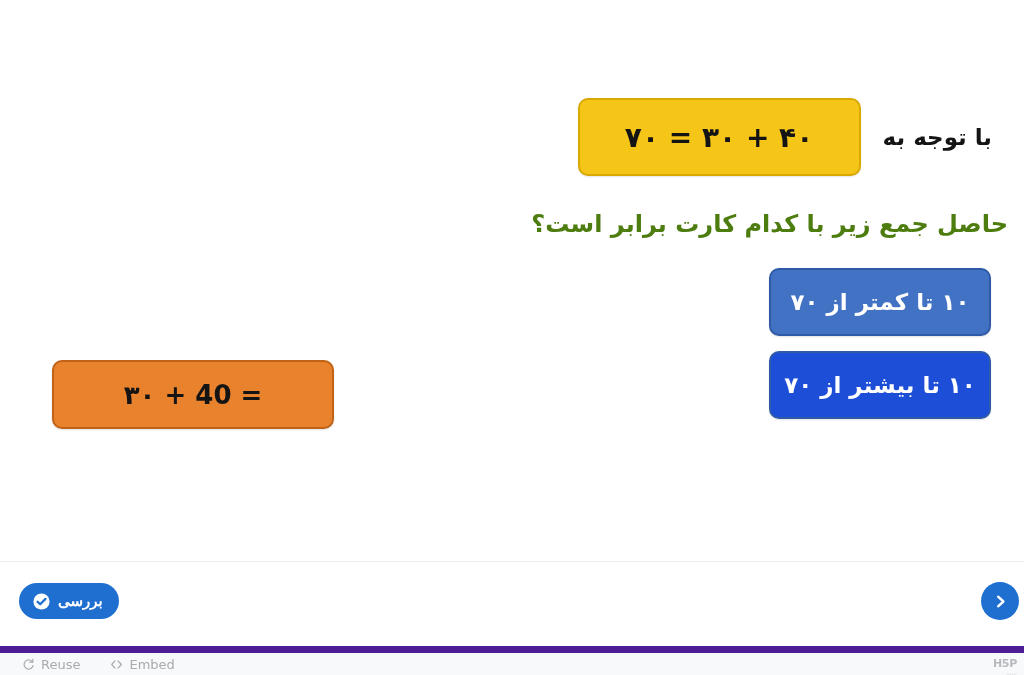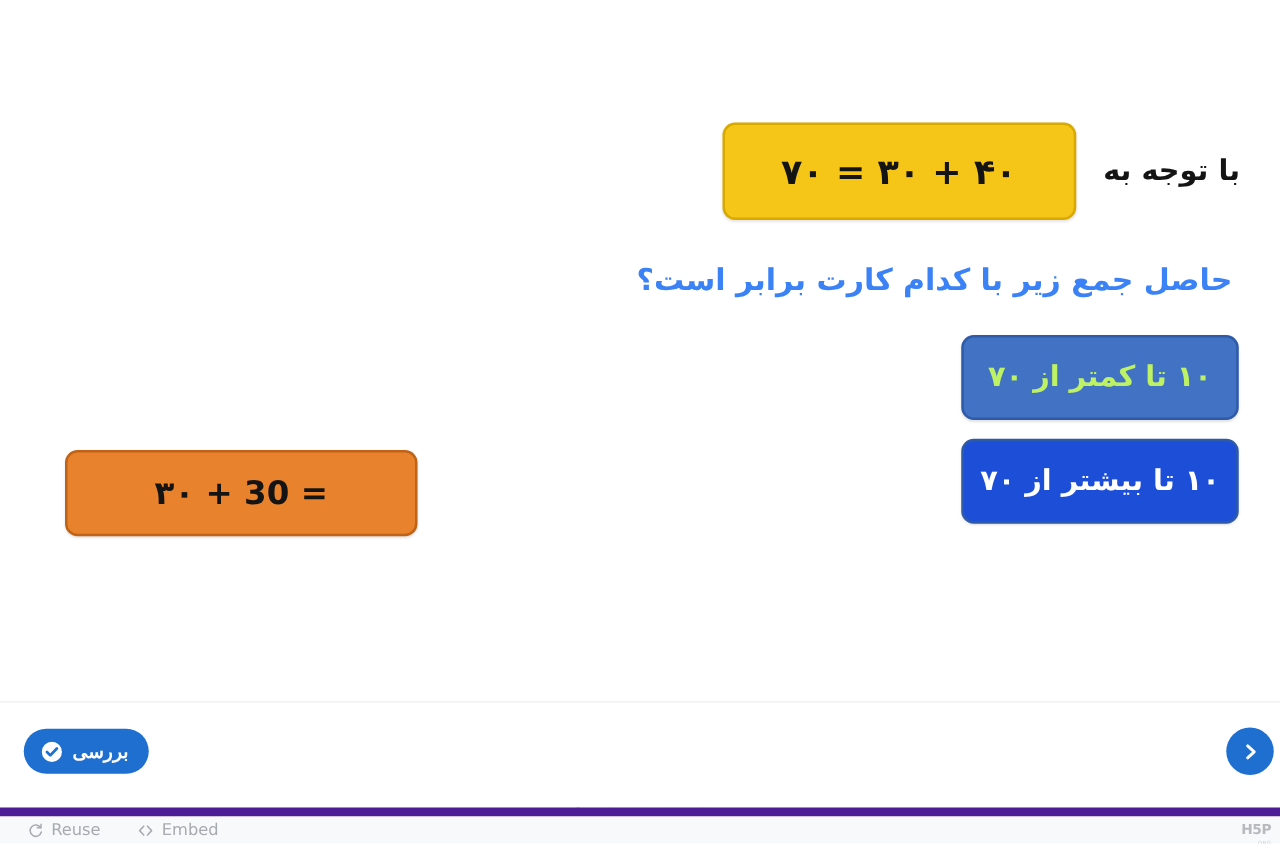--- a/index.html
+++ b/index.html
@@ -65,25 +65,25 @@
     font-size: 28px;
     font-weight: bold;
     color: #141414;
     direction: rtl;
     white-space: nowrap;
   }
 
   
   .question-line {
     position: absolute;
-    right: 38px;
+    right: 16px;
     top: 210px;
     font-size: 24px;
     font-weight: bold;
-    color: #3b82f6;
+    color: #4d7c0f;
     direction: rtl;
     white-space: nowrap;
   }
 
   
   .options {
     position: absolute;
     right: 33px;
     top: 268px;
     display: flex;
@@ -277,29 +277,29 @@
         <span class="ref-card-text">۴۰ + ۳۰ = ۷۰</span>
       </div>
 
       <div class="intro-text">با توجه به</div>
     </div>
 
     <div class="question-line">حاصل جمع زیر با کدام کارت برابر است؟</div>
 
     <div class="options">
       <div class="option-card" style="background: rgb(65, 114, 196); border-color: rgb(47, 90, 168);">
-        <span class="option-card-text" style="color: #bef264;">۱۰ تا کمتر از ۷۰</span>
+        <span class="option-card-text" style="color: #ffffff;">۱۰ تا کمتر از ۷۰</span>
       </div>
       <div class="option-card" style="background: #1d4ed8; border-color: rgb(47, 90, 168);">
         <span class="option-card-text" style="color: rgb(255, 255, 255);">۱۰ تا بیشتر از ۷۰</span>
       </div>
     </div>
 
     <div class="sum-card" style="background: rgb(232, 130, 44); border-color: rgb(192, 99, 22);">
-      <span class="sum-card-text">= 30 + ۳۰</span>
+      <span class="sum-card-text">= 40 + ۳۰</span>
     </div>
 
   </div>
 
   <div class="action-bar">
 
     <button class="check-button" style="background: rgb(31, 111, 208);">
       <span class="check-button-label">بررسی</span>
       <span class="check-icon-wrap">
         <svg class="check-icon" viewBox="0 0 20 20" aria-hidden="true">

